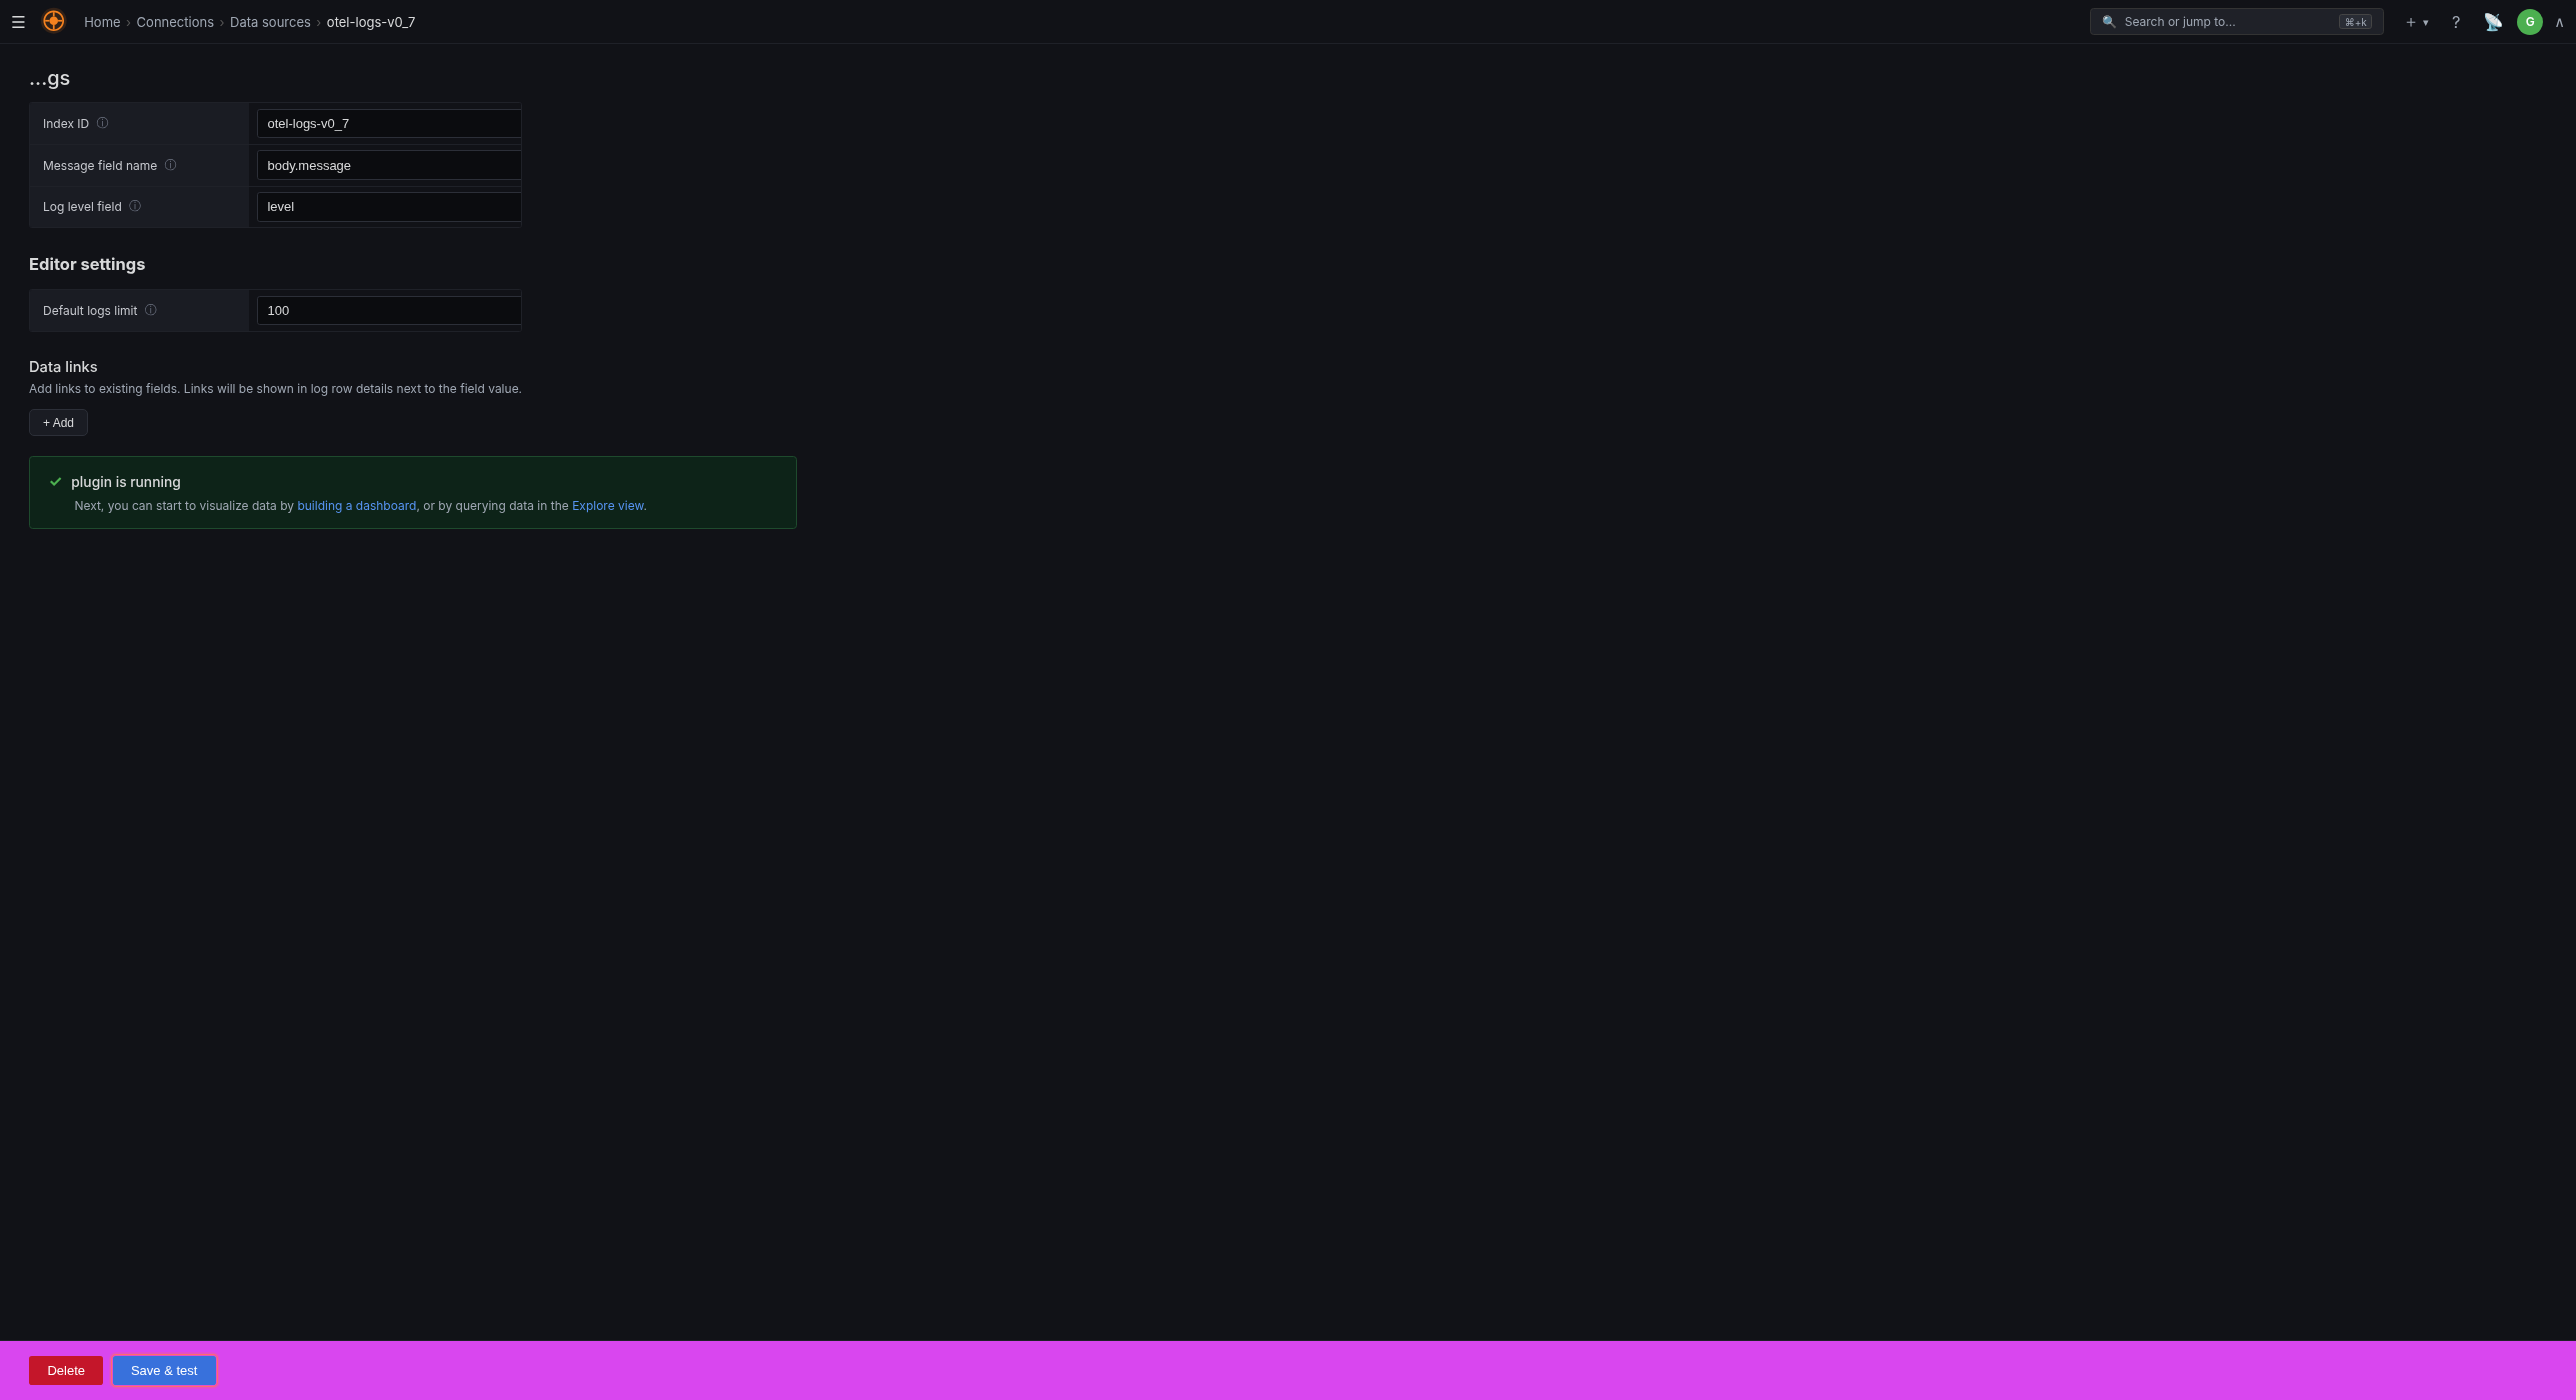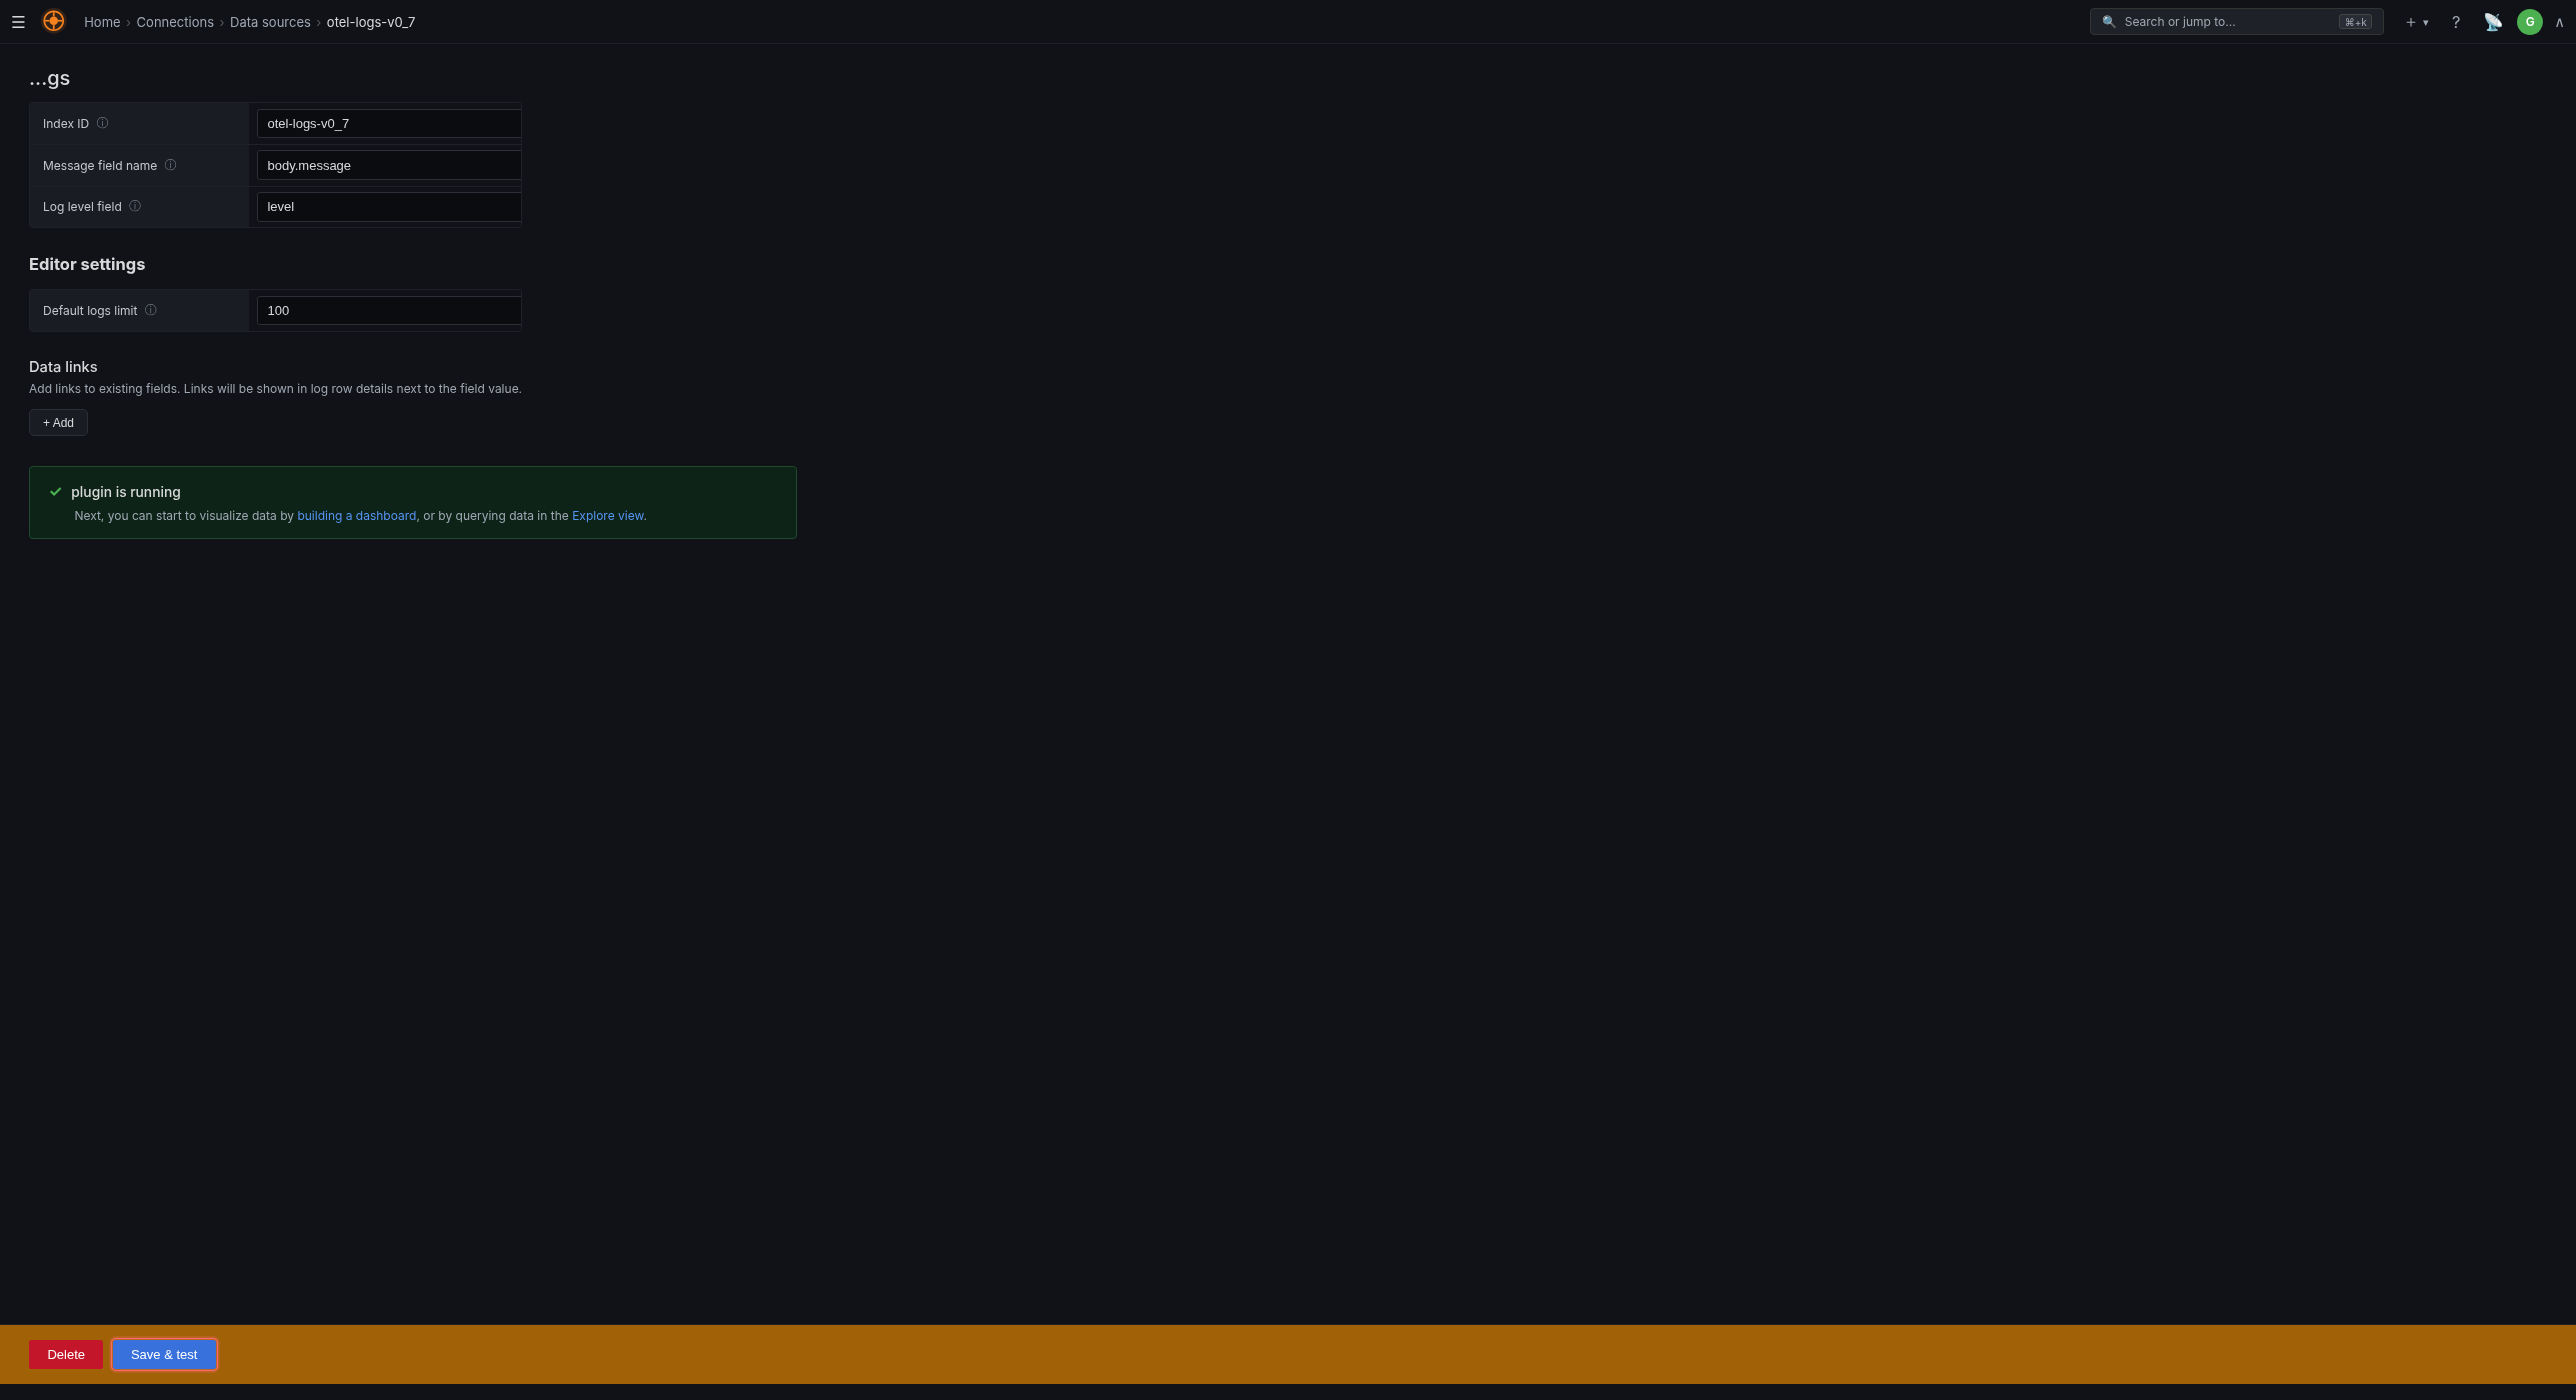--- a/index.html
+++ b/index.html
@@ -179,21 +179,21 @@
       font-size: 16.5px;
       font-weight: 700;
       color: #d8d9da;
       margin-bottom: 14.7px;
       margin-top: 14px;
     }
 
     
     .data-links-section {
       margin-top: 22px;
-      margin-bottom: 30px;
+      margin-bottom: 20px;
     }
     .data-links-title {
       font-size: 14.7px;
       font-weight: 500;
       color: #d8d9da;
       margin-bottom: 5.5px;
     }
     .data-links-desc {
       font-size: 12px;
       color: #9fa7b3;
@@ -247,24 +247,24 @@
       text-decoration: none;
     }
 
     
     .bottom-actions {
       display: flex;
       align-items: center;
       gap: 9.2px;
       padding: 14.7px 0 22px;
       position: fixed;
-      bottom: 16px;
+      bottom: 0;
       left: 0;
       width: 100%;
-      background: #a16207;
+      background: #d946ef;
       padding: 14.7px 29px;
       border-top: 0.9px solid #1f2128;
       z-index: 10;
     }
     .btn-delete {
       background: #c4162a;
       border: none;
       border-radius: 2.8px;
       color: #fff;
       font-size: 13px;

